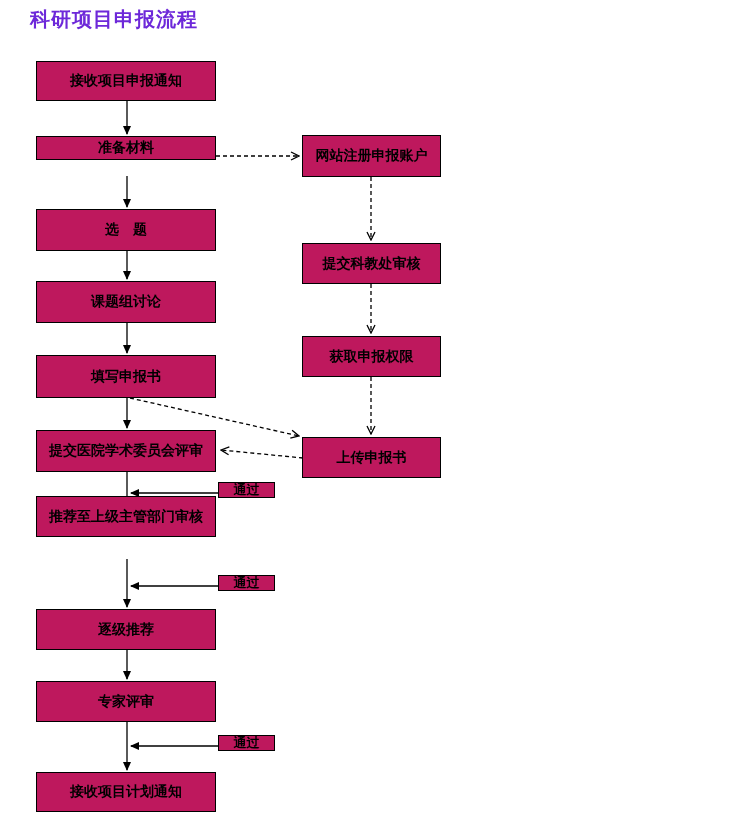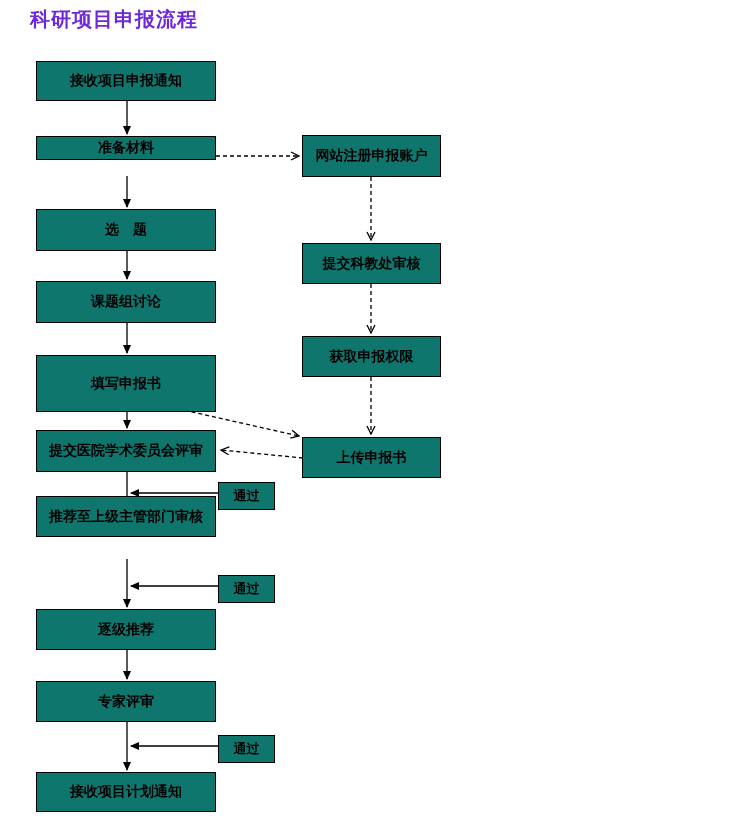--- a/index.html
+++ b/index.html
@@ -31,36 +31,36 @@
     left: 0;
     top: 0;
     width: 750px;
     height: 816px;
     pointer-events: none;
   }
   .box {
     position: absolute;
     box-sizing: border-box;
     border: 1px solid #000000;
-    background: #0f766e;
+    background: #be185d;
     display: flex;
     align-items: center;
     justify-content: center;
     text-align: left;
     font-weight: bold;
     font-size: 14px;
     color: #000000;
     line-height: 1.1;
   }
   .main-col  { left: 36px;  width: 180px; }
   .side-col  { left: 302px; width: 139px; }
   .pass {
     left: 218px;
     width: 57px;
-    height: 28px;
+    height: 16px;
     font-size: 13px;
   }
   .dash { stroke-dasharray: 4,3; }
 </style>
 </head>
 <body>
 
 <div class="canvas">
 
   <h1 class="title">科研项目申报流程</h1>
@@ -98,21 +98,21 @@
       <line x1="371" y1="377" x2="371" y2="434" marker-end="url(#chev)"></line>
       <line x1="130" y1="398" x2="299" y2="436" marker-end="url(#chev)"></line>
       <line x1="303" y1="458" x2="221" y2="450" marker-end="url(#chev)"></line>
     </g>
   </svg>
 
   <div class="box main-col" style="top:61px;height:40px">接收项目申报通知</div>
   <div class="box main-col" style="top:136px;height:24px">准备材料</div>
   <div class="box main-col" style="top:281px;height:42px">课题组讨论</div>
   <div class="box main-col" style="top:209px;height:42px">选　题</div>
-  <div class="box main-col" style="top:355px;height:57px">填写申报书</div>
+  <div class="box main-col" style="top:355px;height:43px">填写申报书</div>
   <div class="box main-col" style="top:430px;height:42px">提交医院学术委员会评审</div>
   <div class="box main-col" style="top:496px;height:41px">推荐至上级主管部门审核</div>
   <div class="box main-col" style="top:609px;height:41px">逐级推荐</div>
   <div class="box main-col" style="top:681px;height:41px">专家评审</div>
   <div class="box main-col" style="top:772px;height:40px">接收项目计划通知</div>
 
   <div class="box side-col" style="top:135px;height:42px">网站注册申报账户</div>
   <div class="box side-col" style="top:243px;height:41px">提交科教处审核</div>
   <div class="box side-col" style="top:437px;height:41px">上传申报书</div>
   <div class="box side-col" style="top:336px;height:41px">获取申报权限</div>

